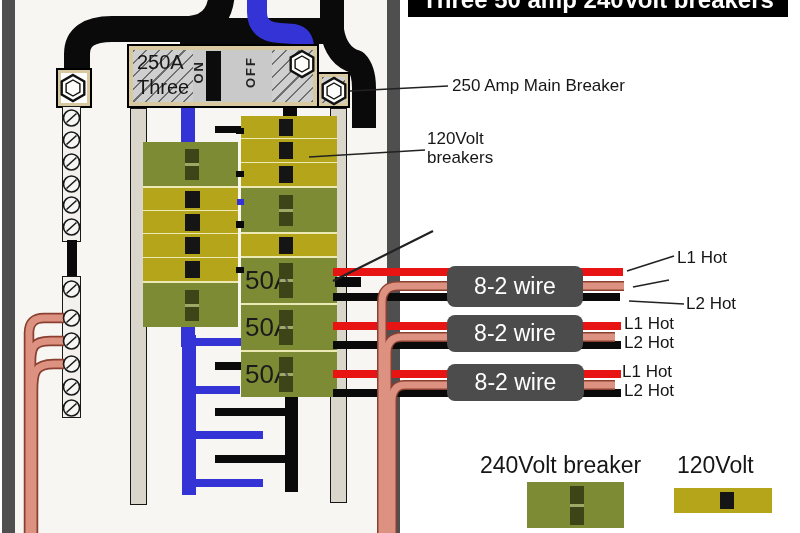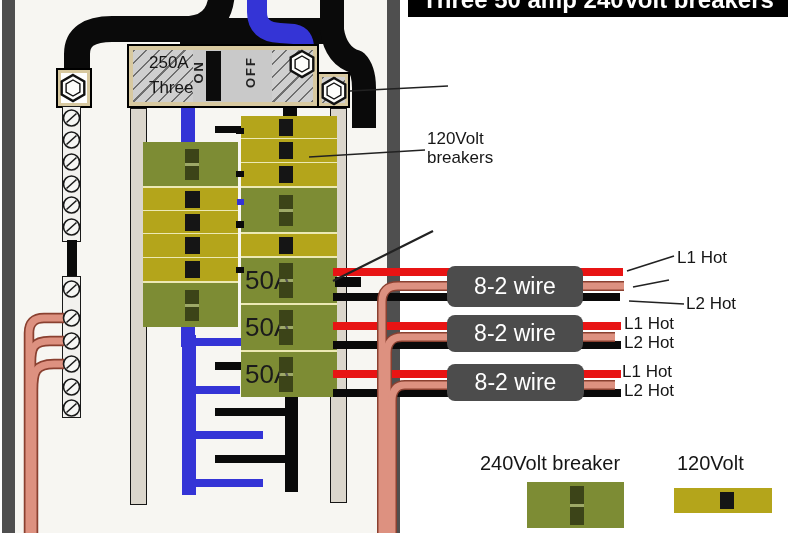--- a/index.html
+++ b/index.html
@@ -18,41 +18,41 @@
   .panel-bg{left:15px;top:0;width:372px;height:533px;background:var(--panel-bg);}
   .framebar{top:0;width:13px;height:533px;background:var(--frame);}
   .rail{width:17px;background:var(--rail);border:1.5px solid #161616;box-sizing:border-box;}
   .busV{width:14px;} .busF{height:8px;}
   .blue{background:var(--wire-blue);} .blk{background:var(--wire-black);}
   .red{background:var(--wire-red);}
   .mainbox{background:var(--tan);border:2px solid #000;box-sizing:border-box;padding:4px;}
   .hatch{width:100%;height:100%;background:
      repeating-linear-gradient(135deg, #6f6f6f 0 1.5px, transparent 1.5px 9px), var(--hatch-bg);
      position:relative;}
-  .mainlabel{position:absolute;left:4px;top:0px;font-size:17px;line-height:25px;letter-spacing:0;margin-left:12px;}
+  .mainlabel{position:absolute;left:4px;top:0px;font-size:20px;line-height:25px;letter-spacing:0;}
   .plainstrip{position:absolute;left:60px;top:0;width:79px;height:52px;background:#c9c9c9;}
   .rot{position:absolute;writing-mode:vertical-rl;transform:rotate(180deg);
        font-size:13px;font-weight:700;letter-spacing:2px;color:#222;}
   .mtoggle{position:absolute;left:73px;top:1px;width:15px;height:50px;background:#0c0c0c;}
   .lugbox{background:#fff;border:2px solid #000;box-sizing:border-box;
           box-shadow:inset 0 0 0 3px var(--tan);}
   .nbar{width:19px;background:#f2f1ee;border:1.5px solid #1a1a1a;box-sizing:border-box;}
   .colbg{background:var(--gap);}
   .bk{position:absolute;}
   .bk.green{background:var(--breaker-green);}
   .bk.yellow{background:var(--breaker-yellow);}
   .tg{position:absolute;background:var(--toggle-black);}
   .tg.dark{background:linear-gradient(var(--toggle-dark) 0 46%, rgba(255,255,255,.25) 46% 54%, var(--toggle-dark) 54%);}
   .ampl{position:absolute;left:4px;top:0;bottom:0;display:flex;align-items:center;
         font-size:26px;color:#1b1b1b;}
   .sleeve{background:var(--sleeve);border-radius:8px;color:#fff;display:flex;
           align-items:center;justify-content:center;font-size:23px;}
   .lab{font-size:17px;line-height:19px;white-space:nowrap;}
   .big{font-size:29px;line-height:32px;}
-  .leg{font-size:20px;white-space:nowrap;}
+  .leg{font-size:23px;white-space:nowrap;}
   .titlebar{left:408px;top:0;width:380px;height:17px;background:#000;overflow:hidden;}
   .titlebar span{display:block;margin-top:-14px;text-align:center;color:#fff;
                  font-size:24px;font-weight:700;white-space:nowrap;}
   svg{position:absolute;left:0;top:0;overflow:visible;}
 </style>
 </head>
 <body>
 
 <div id="scene">
 
@@ -267,20 +267,21 @@
       <span>8-2 wire</span>
     </div>
   <div class="abs sleeve" style="left:447px;top:364px;width:137px;height:37px;">
       <span>8-2 wire</span>
     </div>
 
   <div class="abs titlebar">
     <span>Three 50 amp 240Volt breakers</span>
   </div>
 
+  <div class="abs lab" style="left:452px;top:76px;">250 Amp Main Breaker</div>
   <div class="abs lab" style="left:427px;top:129px;">
     <span>120Volt</span><br>
     <span>breakers</span>
   </div>
   <div class="abs big" style="left:437px;top:194px;">
     <br>
   </div>
 
   <div class="abs lab" style="left:677px;top:248px;">L1 Hot</div>
   <div class="abs lab" style="left:686px;top:294px;">L2 Hot</div>

